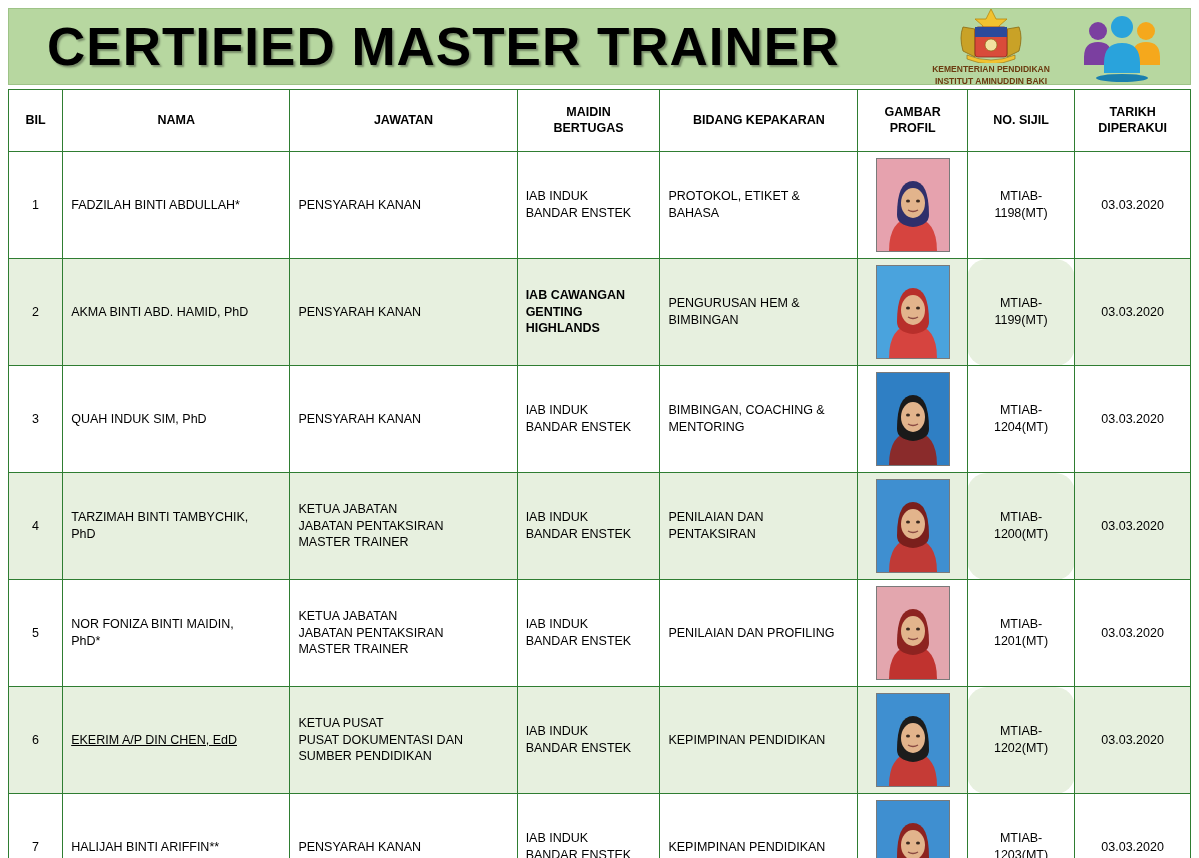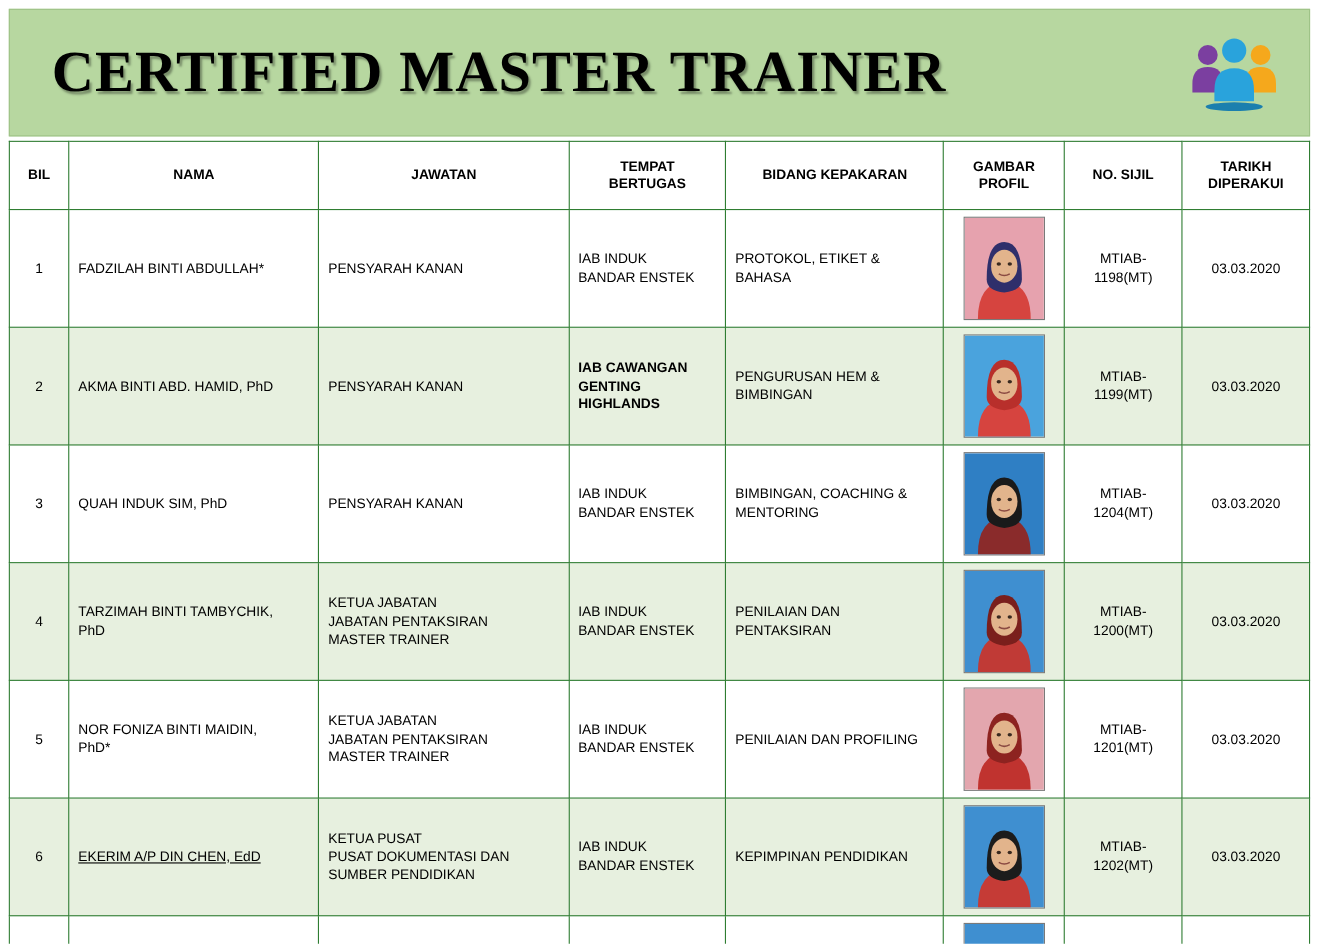--- a/index.html
+++ b/index.html
@@ -18,28 +18,27 @@
     position: relative;
     width: 1199px;
     height: 858px;
     box-sizing: border-box;
     padding: 8px 8px 0 8px;
   }
 
   
   .banner {
     position: relative;
-    height: 116px;
+    height: 77px;
     background: #b7d7a0;
     border: 1px solid #9ec387;
     display: flex;
     align-items: center;
     box-sizing: border-box;
     padding: 0 10px;
-    font-family: Liberation Serif, serif;
   }
   .banner-title {
     flex: 1 1 auto;
     font-size: 53px;
     font-weight: bold;
     letter-spacing: 1px;
     line-height: 1;
     padding-left: 28px;
     white-space: nowrap;
     text-shadow: 2px 2px 2px rgba(0,0,0,0.35);
@@ -94,41 +93,54 @@
     font-size: 12.5px;
     line-height: 1.35;
     padding: 6px 8px;
     height: 93px;
   }
   tr.alt td { background: #e7f0df; }
   tr.plain td { background: #ffffff; }
 
   td.c-bil { text-align: center; font-size: 13px; }
   td.c-tempat { padding-left: 6px; }
-  td.c-sijil { text-align: center; }
+  td.c-sijil { text-align: center; border-radius: 20px; }
   td.c-tarikh { text-align: center; }
   td.c-gambar { padding: 0; text-align: center; }
 
   
   .portrait {
     width: 72px;
     height: 92px;
     display: inline-block;
     vertical-align: middle;
     border: 1px solid #7a7a7a;
   }
 </style>
 </head>
 <body>
 
 <div class="page">
 
   <div class="banner">
     <div class="banner-title">CERTIFIED MASTER TRAINER</div>
 
+    <div class="crest-block">
+      <svg class="crest-svg" width="84" height="56" viewBox="0 0 84 56">
+        <polygon points="42,2 47,12 58,12 50,19 53,30 42,24 31,30 34,19 26,12 37,12" fill="#f2c230" stroke="#b8860b" stroke-width="0.8"></polygon>
+        <path d="M14 20 Q10 30 14 44 L26 50 L26 22 Z" fill="#c9a227" stroke="#8a6a12" stroke-width="0.8"></path>
+        <path d="M70 20 Q74 30 70 44 L58 50 L58 22 Z" fill="#c9a227" stroke="#8a6a12" stroke-width="0.8"></path>
+        <rect x="26" y="20" width="32" height="30" rx="3" fill="#d94b3a" stroke="#8a2a1e" stroke-width="0.8"></rect>
+        <rect x="26" y="20" width="32" height="10" fill="#2b4a9b"></rect>
+        <circle cx="42" cy="38" r="6" fill="#f2e2a0" stroke="#8a6a12" stroke-width="0.7"></circle>
+        <path d="M18 48 Q42 58 66 48 L66 52 Q42 62 18 52 Z" fill="#f2c230" stroke="#8a6a12" stroke-width="0.6"></path>
+      </svg>
+      <div class="crest-caption">KEMENTERIAN PENDIDIKAN</div>
+      <div class="crest-caption">INSTITUT AMINUDDIN BAKI</div>
+    </div>
 
     <svg class="people-logo" width="92" height="72" viewBox="0 0 92 72">
       <circle cx="22" cy="20" r="9" fill="#7b3fa0"></circle>
       <path d="M8 46 Q8 31 22 31 Q36 31 36 46 L36 54 L8 54 Z" fill="#7b3fa0"></path>
       <circle cx="70" cy="20" r="9" fill="#f5a81c"></circle>
       <path d="M56 46 Q56 31 70 31 Q84 31 84 46 L84 54 L56 54 Z" fill="#f5a81c"></path>
       <circle cx="46" cy="16" r="11" fill="#29a3dc"></circle>
       <path d="M28 52 Q28 32 46 32 Q64 32 64 52 L64 62 L28 62 Z" fill="#29a3dc"></path>
       <ellipse cx="46" cy="67" rx="26" ry="4" fill="#1b7fae"></ellipse>
     </svg>
@@ -144,21 +156,21 @@
         <col class="col-gambar">
         <col class="col-sijil">
         <col class="col-tarikh">
     </colgroup>
     <thead>
       <tr>
         <th>BIL</th>
         <th>NAMA</th>
         <th>JAWATAN</th>
         <th>
-          <div>TEMPAT</div>
+          <div>MAIDIN</div>
           <div>BERTUGAS</div>
         </th>
         <th>BIDANG KEPAKARAN</th>
         <th>
           <div>GAMBAR</div>
           <div>PROFIL</div>
         </th>
         <th>NO. SIJIL</th>
         <th>
           <div>TARIKH</div>

